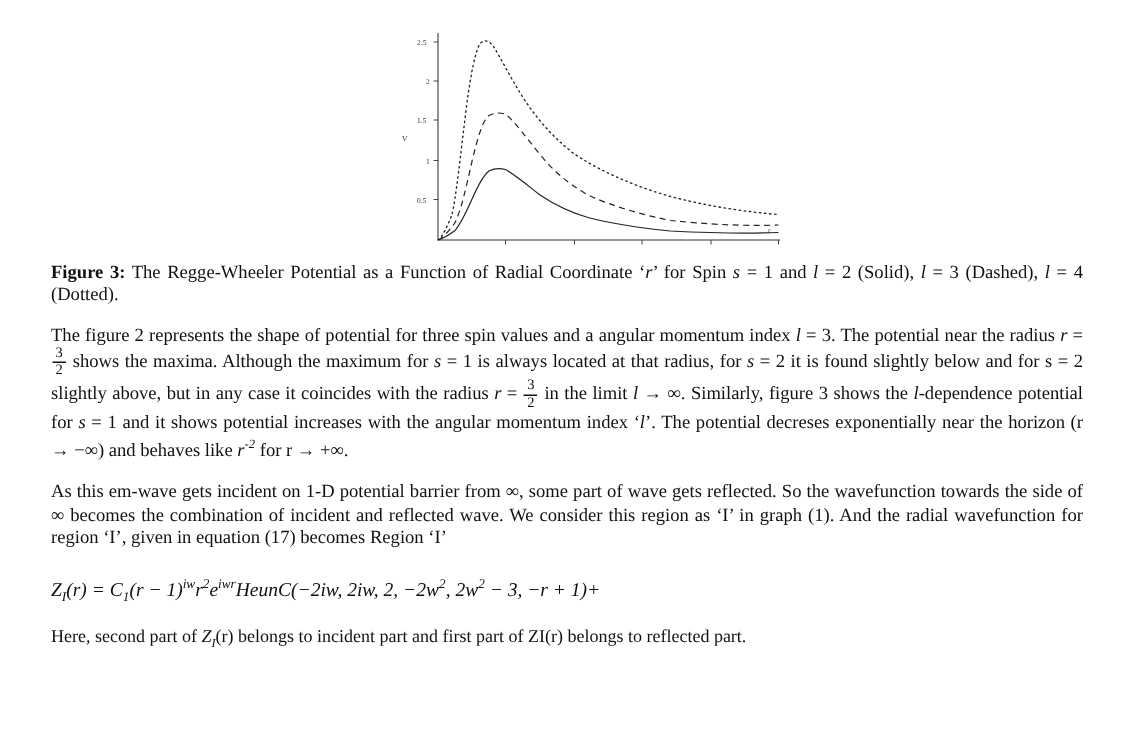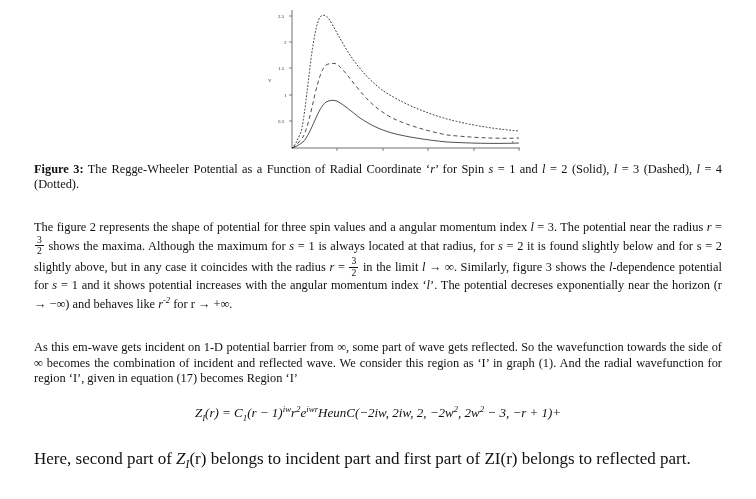--- a/index.html
+++ b/index.html
@@ -12,21 +12,21 @@
     background: #ffffff;
     font-family: "Liberation Serif", serif;
     color: #111111;
     overflow: hidden;
   }
   .page {
     position: relative;
     width: 756px;
     height: 499px;
     box-sizing: border-box;
-    padding: 4px 34px;
+    padding: 16px 34px;
   }
 
   
   .figure-area {
     position: relative;
     height: 152px;
     width: 100%;
   }
   .plot {
     position: absolute;
@@ -45,21 +45,21 @@
     margin-top: 6px;
   }
   .caption b { font-weight: bold; }
   .it { font-style: italic; }
 
   
   p.body {
     font-size: 12.4px;
     line-height: 15.2px;
     text-align: justify;
-    margin: 28px 0 0 0;
+    margin: 12px 0 0 0;
   }
 
   .frac {
     display: inline-block;
     vertical-align: -0.45em;
     text-align: center;
     font-size: 0.78em;
     line-height: 1.05;
     margin: 0 1px;
   }
@@ -70,37 +70,36 @@
   sub { font-size: 0.68em; vertical-align: sub; }
 
   
   .equation-block {
     position: relative;
     margin-top: 14px;
     font-size: 13px;
     font-family: "Liberation Serif", serif;
   }
   .eq-line {
-    text-align: center;
     font-style: italic;
     line-height: 19px;
     white-space: nowrap;
   }
   .eq-number {
     text-align: right;
     font-style: normal;
     font-size: 12.4px;
     margin-top: 1px;
     padding-right: 48px;
   }
 
   .last-line {
-    font-size: 17px;
+    font-size: 12px;
     line-height: 15.2px;
-    margin-top: 23px;
+    margin-top: 9px;
   }
 
   
   .tick { font-size: 5px; fill: #333; font-family: "Liberation Serif", serif; }
   .axlabel { font-size: 5px; fill: #333; font-family: "Liberation Serif", serif; }
 </style>
 </head>
 <body>
 
 <div class="page">

